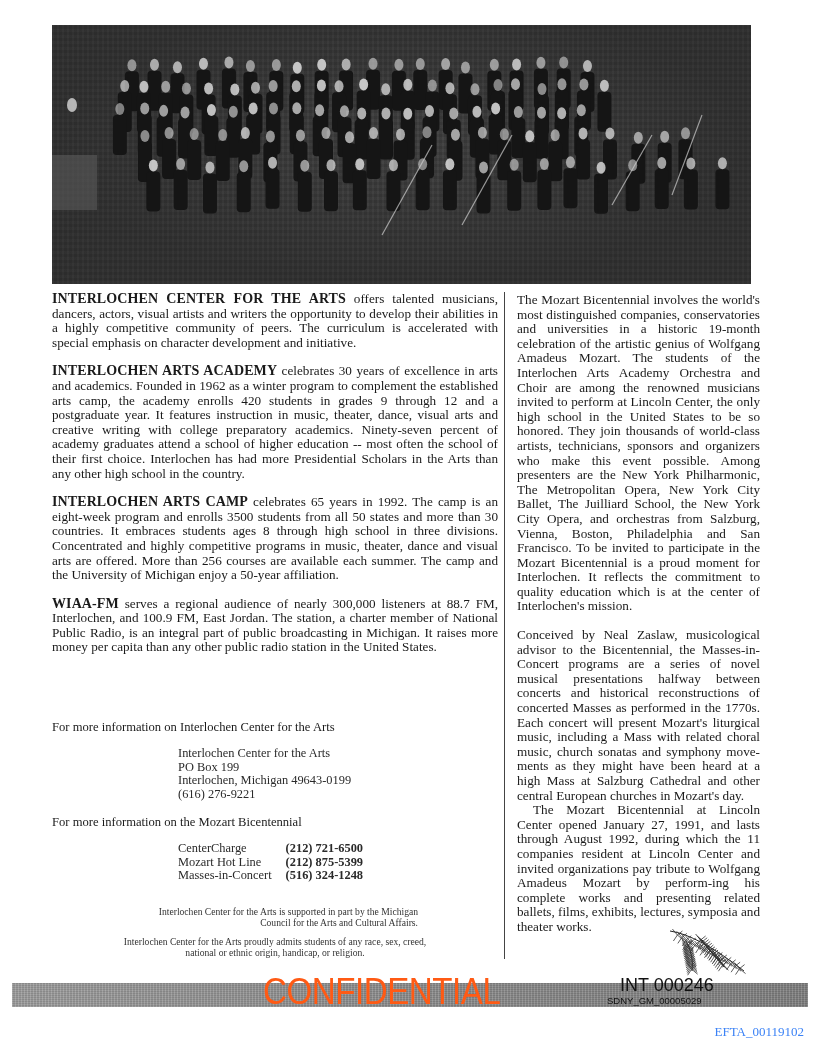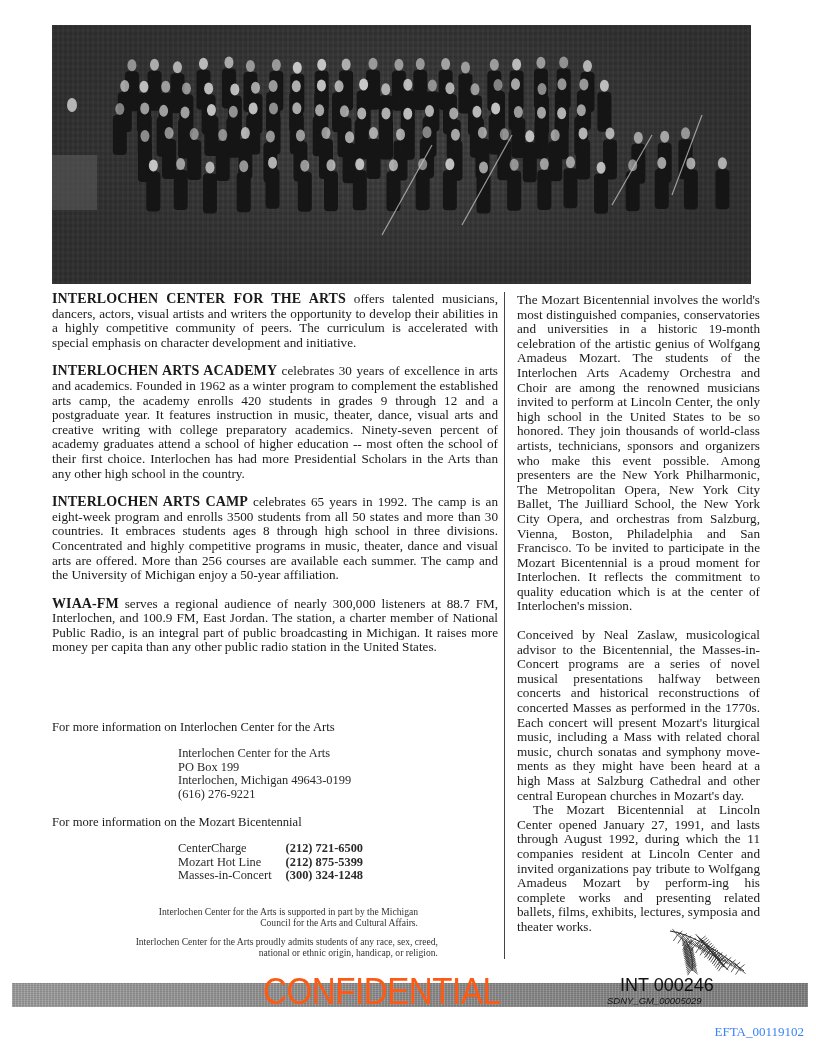--- a/index.html
+++ b/index.html
@@ -53,21 +53,21 @@
           background:
             repeating-linear-gradient(90deg, rgba(255,255,255,0.10) 0 1px, rgba(0,0,0,0.06) 1px 3px),
             repeating-linear-gradient(0deg, rgba(255,255,255,0.08) 0 1px, rgba(0,0,0,0.05) 1px 2px),
             linear-gradient(90deg, #9a9a9a 0%, #8a8a8a 50%, #7c7c7c 100%); }
   .confidential { position: absolute; left: 263px; top: 972px; font-family: "Liberation Sans", "DejaVu Sans", sans-serif;
                   font-size: 36px; color: #ff5a14; letter-spacing: -0.5px; line-height: 40px; transform: scaleX(0.92);
                   transform-origin: left top; }
   .bates-int { position: absolute; left: 620px; top: 977px; font-family: "Liberation Sans", "DejaVu Sans", sans-serif;
                font-size: 18px; color: #111; line-height: 16px; }
   .bates-sdny { position: absolute; left: 607px; top: 995px; font-family: "Liberation Sans", "DejaVu Sans", sans-serif;
-                font-size: 9.5px; color: #111; line-height: 11px; font-style: italic; }
+                font-size: 9.5px; color: #111; line-height: 11px; }
   .efta { position: absolute; right: 12px; top: 1024px; font-family: "Liberation Serif", "DejaVu Serif", serif;
           font-size: 13px; color: #3b82f6; }
 </style>
 </head>
 <body>
 
 <div class="photo">
   <svg viewBox="0 0 699 259" preserveAspectRatio="none">
     <g id="figures" fill="#151515">
         <rect x="72.94248971193416" y="46.36473765432099" width="14" height="40" rx="4"></rect>
@@ -318,26 +318,26 @@
       <tr>
     <td>CenterCharge</td>
     <td class="num">(212) 721-6500</td>
   </tr>
   <tr>
     <td>Mozart Hot Line</td>
     <td class="num">(212) 875-5399</td>
   </tr>
   <tr>
     <td>Masses-in-Concert</td>
-    <td class="num">(300) 324-1248</td>
+    <td class="num">(516) 324-1248</td>
   </tr>
 </tbody>
   </table>
 <div class="fine f1" style="padding: 0 80px; box-sizing: border-box;">Interlochen Center for the Arts is supported in part by the Michigan Council for the Arts and Cultural Affairs.</div>
-<div class="fine f2" style="padding: 0 60px; box-sizing: border-box; text-align: right;">Interlochen Center for the Arts proudly admits students of any race, sex, creed, national or ethnic origin, handicap, or religion.</div>
+<div class="fine f2" style="padding: 0 60px; box-sizing: border-box;">Interlochen Center for the Arts proudly admits students of any race, sex, creed, national or ethnic origin, handicap, or religion.</div>
 
 <div class="divider"></div>
 
 <div class="right-col">
   <p>The Mozart Bicentennial involves the world's most distinguished companies, conservatories and universities in a historic 19-month celebration of the artistic genius of Wolfgang Amadeus Mozart. The students of the Interlochen Arts Academy Orchestra and Choir are among the renowned musicians invited to perform at Lincoln Center, the only high school in the United States to be so honored. They join thousands of world-class artists, technicians, sponsors and organizers who make this event possible. Among presenters are the New York Philharmonic, The Metropolitan Opera, New York City Ballet, The Juilliard School, the New York City Opera, and orchestras from Salzburg, Vienna, Boston, Philadelphia and San Francisco. To be invited to participate in the Mozart Bicentennial is a proud moment for Interlochen. It reflects the commitment to quality education which is at the center of Interlochen's mission.</p>
   <p class="gap">Conceived by Neal Zaslaw, musicological advisor to the Bicentennial, the Masses-in-Concert programs are a series of novel musical presentations halfway between concerts and historical reconstructions of concerted Masses as performed in the 1770s. Each concert will present Mozart's liturgical music, including a Mass with related choral music, church sonatas and symphony move-ments as they might have been heard at a high Mass at Salzburg Cathedral and other central European churches in Mozart's day.</p>
   <p class="indent">The Mozart Bicentennial at Lincoln Center opened January 27, 1991, and lasts through August 1992, during which the 11 companies resident at Lincoln Center and invited organizations pay tribute to Wolfgang Amadeus Mozart by perform-ing his complete works and presenting related ballets, films, exhibits, lectures, symposia and theater works.</p>
 </div>
 
 <svg class="pine" viewBox="0 0 82 50">

